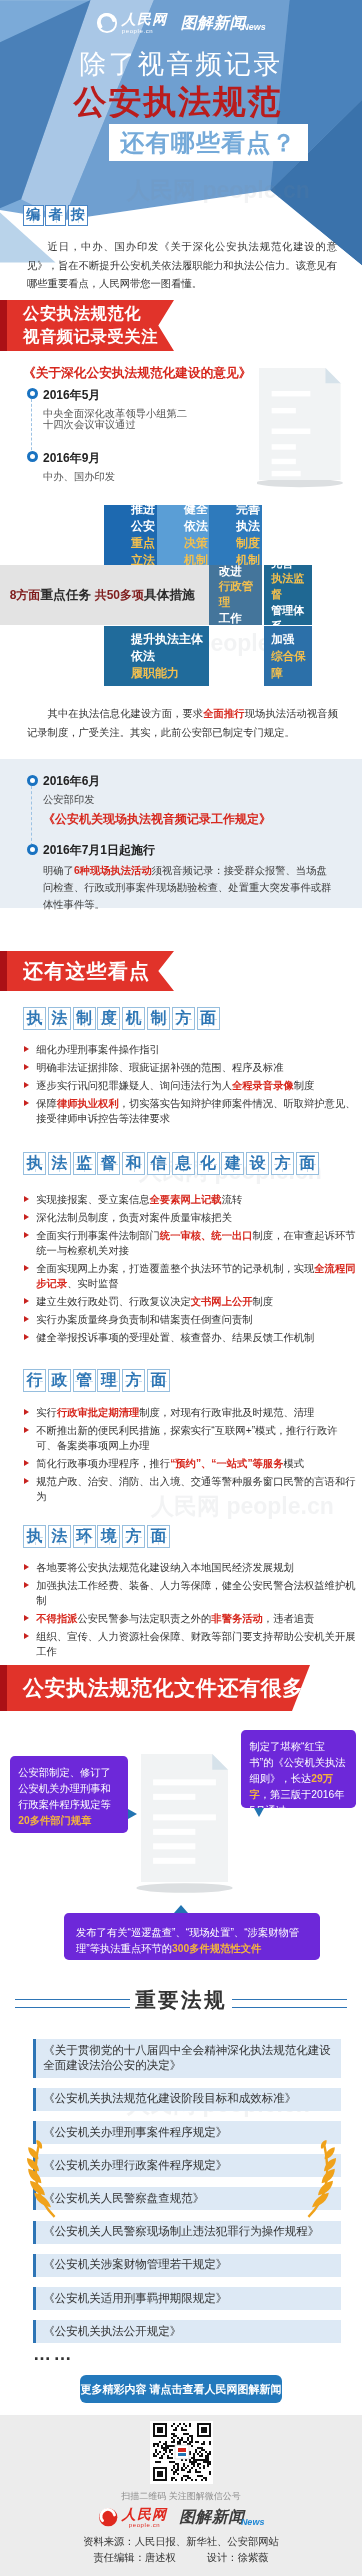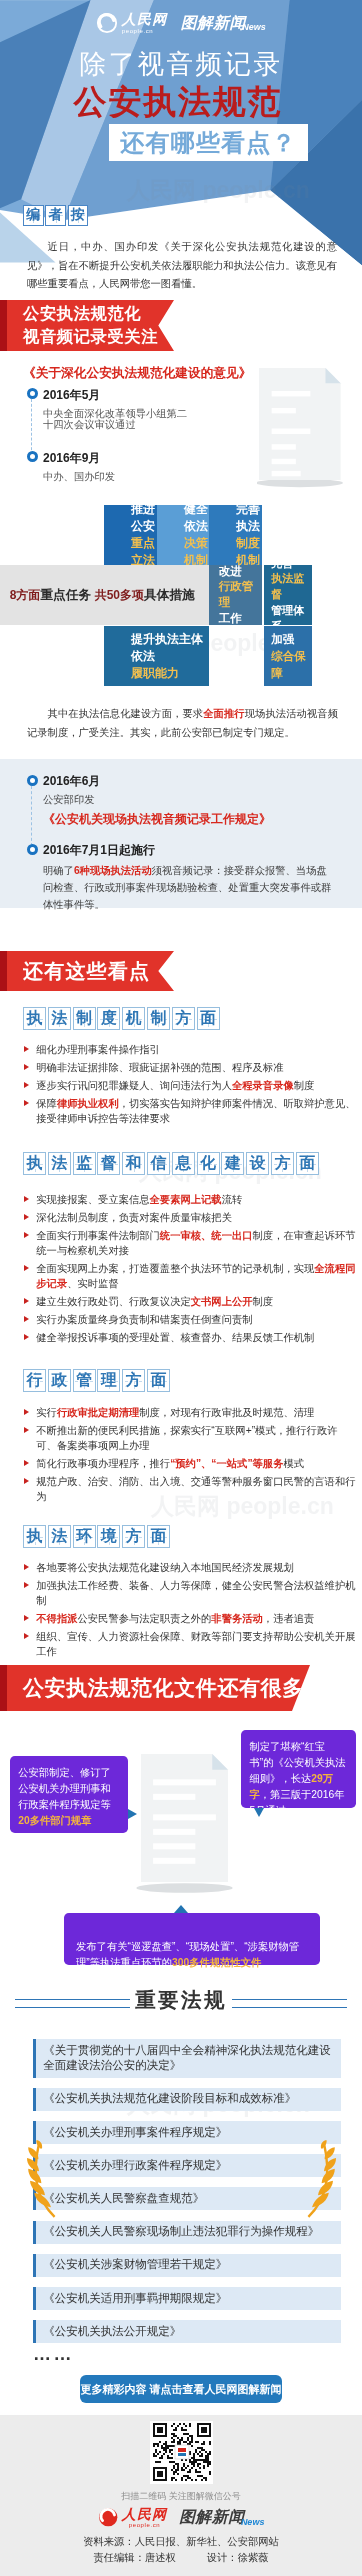--- a/index.html
+++ b/index.html
@@ -88,21 +88,21 @@
   
   .bubble{position:absolute;background:#6d28d9;color:#fff;border-radius:4.8px;font-size:10.3px;
           line-height:16px;padding:8.5px;box-sizing:border-box;}
   .bubble .tail{position:absolute;width:0;height:0;}
   .bub-left{left:9.7px;top:1756px;width:118px;height:77px;}
   .bub-left .tail{right:-9px;bottom:14.5px;border-left:9.7px solid #2274b2;
                   border-top:5.4px solid transparent;border-bottom:5.4px solid transparent;}
   .bub-right{left:241px;top:1730px;width:115px;height:78px;}
   .bub-right .tail{left:13.3px;bottom:-9px;border-top:9.7px solid #2274b2;
                    border-left:5.4px solid transparent;border-right:5.4px solid transparent;}
-  .bub-bottom{left:64px;top:1913px;width:256px;height:47px;padding:26px 12px;}
+  .bub-bottom{left:64px;top:1913px;width:256px;height:47px;padding:12px 12px;}
   .bub-bottom .tail{left:110px;top:-8.5px;border-bottom:8.5px solid #2274b2;
                     border-left:7.2px solid transparent;border-right:7.2px solid transparent;}
   
   .laws-title{position:absolute;top:1986px;left:0;right:0;text-align:center;font-size:20.5px;
               font-weight:800;color:#333;letter-spacing:2.4px;}
   .hline{position:absolute;top:1999px;height:7.2px;border-top:1.8px solid #2e75b6;border-bottom:1.8px solid #2e75b6;width:115px;}
   .laws{position:absolute;top:2039px;left:33px;right:21px;list-style:none;margin:0;padding:0;z-index:1;}
   .laws li{background:#dde9f5;border-left:3px solid #2e75b6;padding:3.6px 7.2px;margin-bottom:10.3px;
            font-size:11.5px;line-height:15.7px;color:#333;}
   .dots{position:absolute;top:2344px;left:33px;font-size:18px;font-weight:800;color:#333;letter-spacing:2.4px;}

